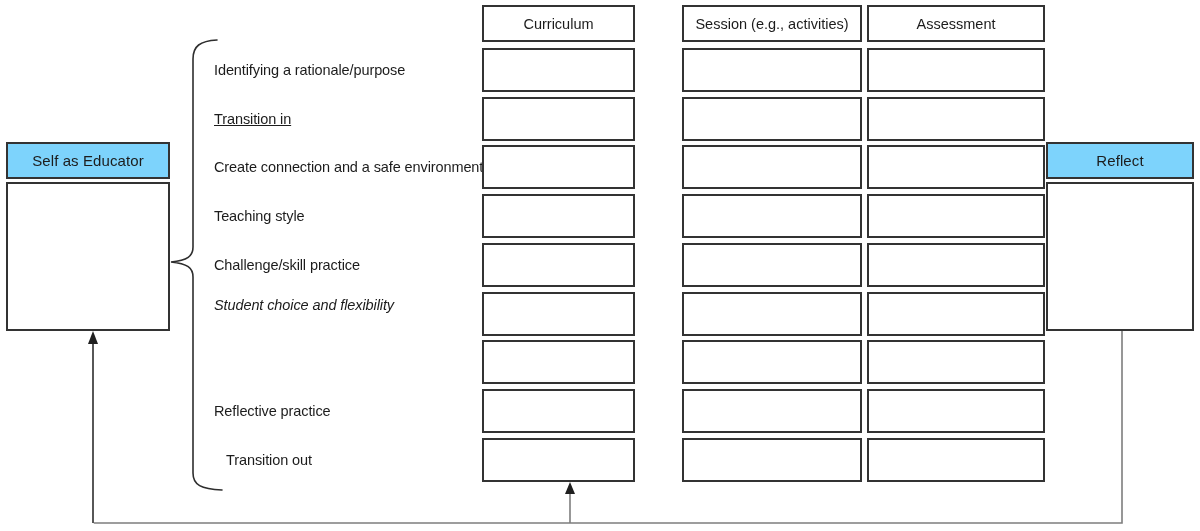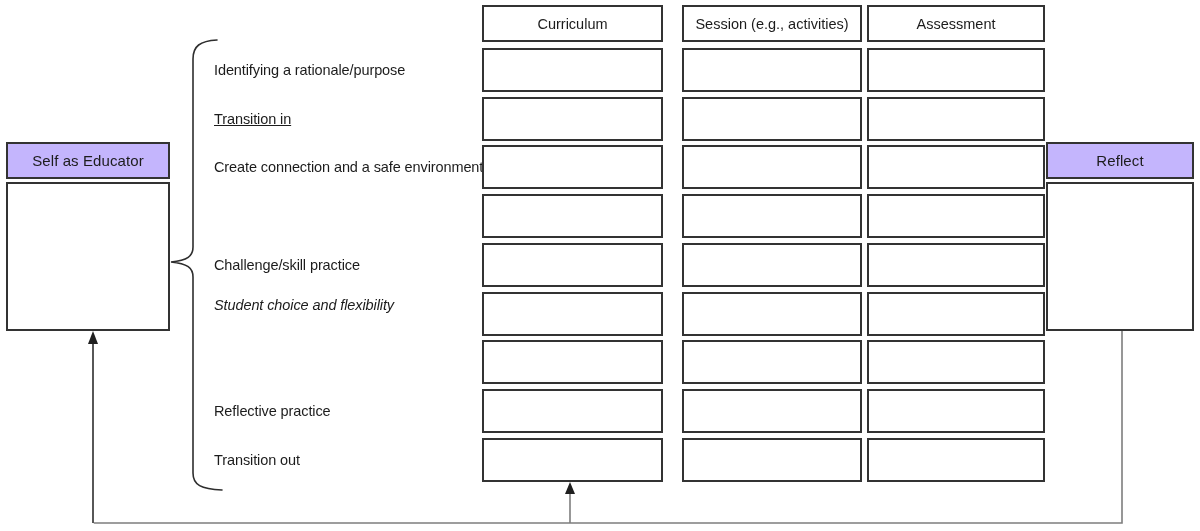--- a/index.html
+++ b/index.html
@@ -21,21 +21,21 @@
     overflow: hidden;
   }
   .overlay { position: absolute; left: 0; top: 0; pointer-events: none; }
   .brace { fill: none; stroke: var(--brace); stroke-width: 1.6; stroke-linecap: round; }
   .loop-line { fill: none; stroke: var(--loop-line); stroke-width: 1.6; }
   .riser-dark { fill: none; stroke: var(--arrow-dark); stroke-width: 1.5; }
   .arrowhead { fill: var(--arrow-dark); stroke: none; }
   .tbox {
     position: absolute;
     border: 2px solid var(--box-border);
-    background: #c4b5fd;
+    background: #7dd3fc;
     box-sizing: border-box;
     display: flex;
     align-items: center;
     justify-content: center;
     font-size: 15px;
     letter-spacing: 0.1px;
   }
   .bigbox {
     position: absolute;
     border: 2px solid var(--box-border);
@@ -96,27 +96,28 @@
 
   <div class="tbox" style="left:6px; top:142px; width:164px; height:37px;">
     <span>Self as Educator</span>
   </div>
   <div class="bigbox" style="left:6px; top:182px; width:164px; height:149px;"></div>
 
   <div class="labels">
       <div class="row-label" style="top: 48px;">Identifying a rationale/purpose</div>
       <div class="row-label" style="top: 97px; text-decoration: underline;">Transition in</div>
       <div class="row-label" style="top: 145px;">Create connection and a safe environment</div>
+      <div class="row-label" style="top: 194px;">Teaching style</div>
       <div class="row-label" style="top: 243px;">Challenge/skill practice</div>
       <div class="row-label" style="top: 283px; font-style: italic;">Student choice and flexibility</div>
       <div class="row-label" style="top: 389px;">Reflective practice</div>
-      <div class="row-label" style="top: 438px;">Transition out</div>
+      <div class="row-label" style="top: 438px; margin-left: 12px;">Transition out</div>
     </div>
 
-  <div class="grid-column" style="left:482px; width:181px;">
+  <div class="grid-column" style="left:482px; width:153px;">
     <div class="col-header">
       <span>Curriculum</span>
     </div>
   <div class="grid-cell" style="top: 48px;"></div>
       <div class="grid-cell" style="top: 97px;"></div>
       <div class="grid-cell" style="top: 145px;"></div>
       <div class="grid-cell" style="top: 194px;"></div>
       <div class="grid-cell" style="top: 243px;"></div>
       <div class="grid-cell" style="top: 292px;"></div>
       <div class="grid-cell" style="top: 340px;"></div>

